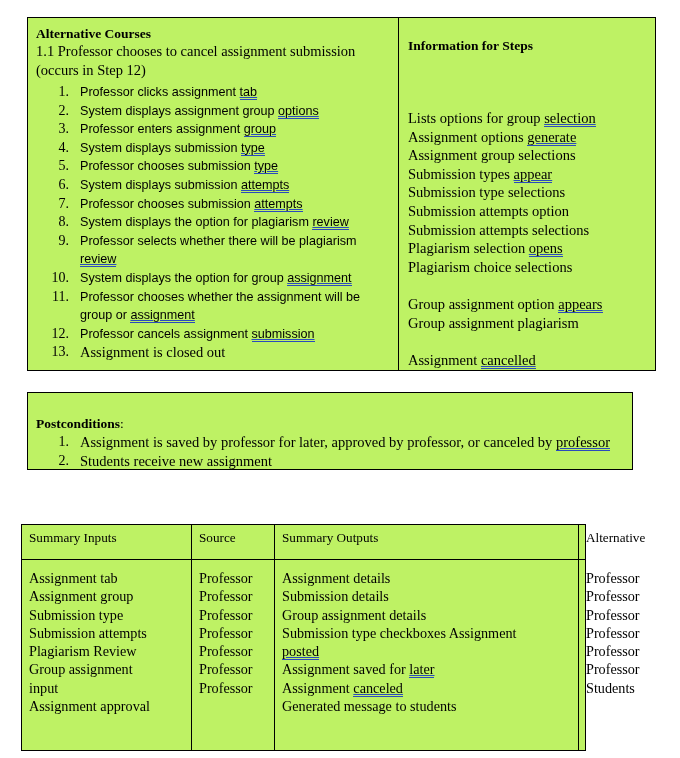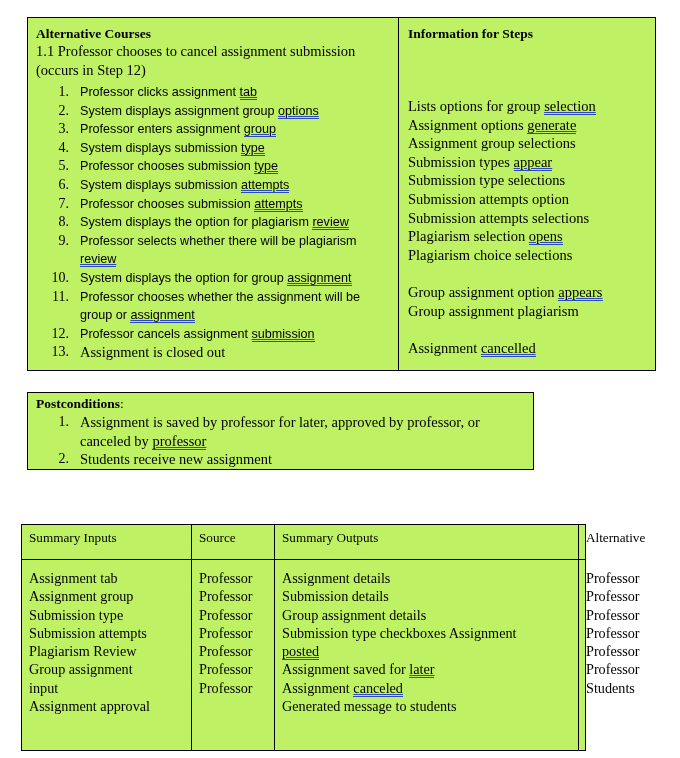--- a/index.html
+++ b/index.html
@@ -43,21 +43,21 @@
     position: absolute;
     left: 0; top: 0;
     width: 371px;
     height: 100%;
     box-sizing: border-box;
     border-right: 1.5px solid #000;
     padding: 7px 6px 0 8px;
   }
   #box-alt-courses .col-right {
     position: absolute;
-    left: 371px; top: 0;
+    left: 371px; top: 12px;
     right: 0;
     height: 100%;
     box-sizing: border-box;
     padding: 7px 6px 0 9px;
   }
 
   .hdr {
     font-weight: bold;
     font-size: 13.5px;
     line-height: 17px;
@@ -124,23 +124,23 @@
     text-decoration-color: #2a4bbd;
     text-underline-offset: 1px;
     border-bottom: 1px solid #2a4bbd;
     padding-bottom: 0px;
   }
 
   
   #box-postconditions {
     left: 27px;
     top: 392px;
-    width: 507px;
+    width: 606px;
     height: 78px;
-    padding: 2px 8px 0 8px;
+    padding: 22px 8px 0 8px;
   }
   #box-postconditions .pc-title {
     font-weight: bold;
     font-size: 13.5px;
     line-height: 17px;
   }
   ol.pc-list {
     list-style: none;
     margin: 1px 0 0 0;
     padding: 0;

